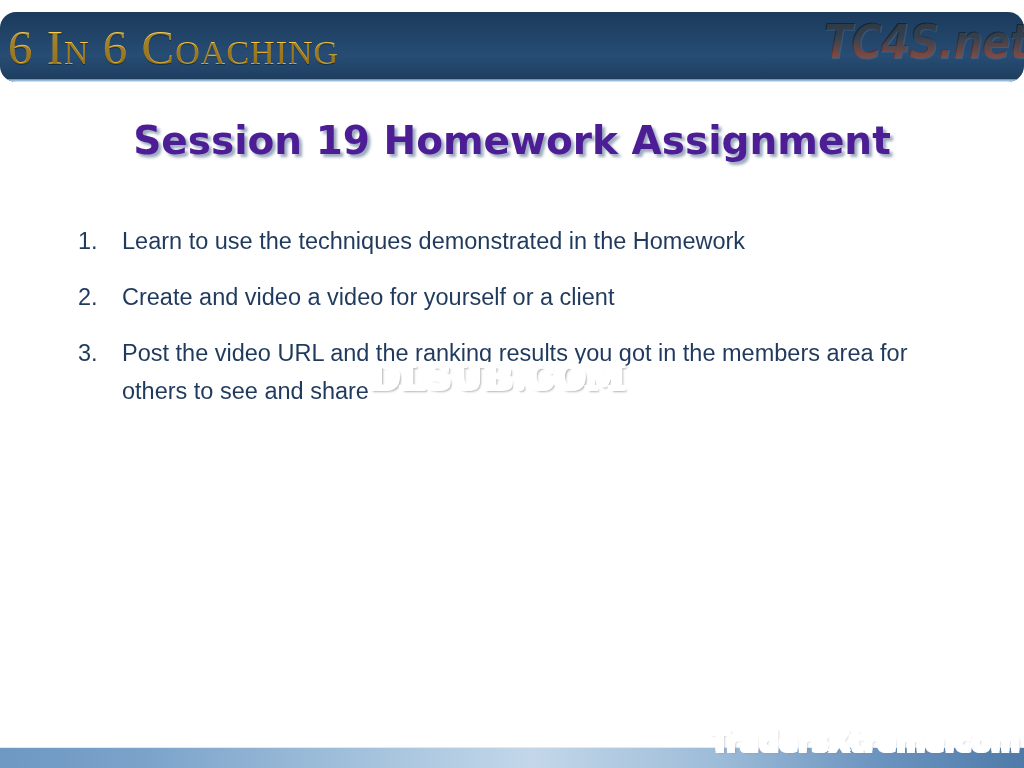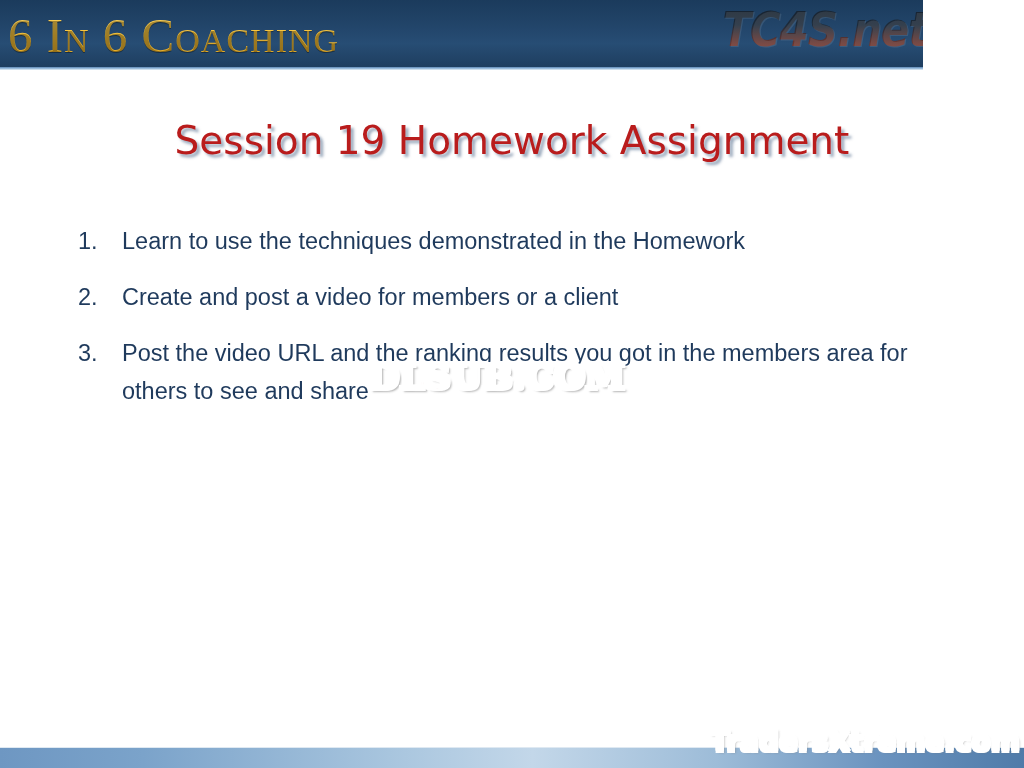--- a/index.html
+++ b/index.html
@@ -20,25 +20,26 @@
     position: absolute;
     left: 0; top: 0;
     width: 1024px;
     height: 768px;
     background: #ffffff;
   }
 
   
   #header-bar {
     position: absolute;
-    left: 0; top: 0;
-    width: 923px;
+    left: 0; top: 12px;
+    width: 1024px;
     height: 70px;
     background: linear-gradient(180deg, #1b3b5c 0%, #22456a 38%, #274d74 62%, #1d3c5d 100%);
     overflow: hidden;
+    border-radius: 16px;
   }
   #header-bar:after {
     content: "";
     position: absolute;
     left: 0; bottom: 0;
     width: 100%;
     height: 3px;
     background: linear-gradient(180deg, #5b86b5 0%, #9fc0dd 55%, #e8f1f8 100%);
   }
   #brand-title {
@@ -80,22 +81,22 @@
 
   
   #slide-title {
     position: absolute;
     left: 0;
     top: 118px;
     width: 1024px;
     text-align: center;
     font-family: "DejaVu Sans", sans-serif;
     font-size: 39px;
-    font-weight: 400;
-    color: #b91c1c;
+    font-weight: 700;
+    color: #4c1d95;
     letter-spacing: 0px;
     text-shadow: 3px 3px 3px rgba(120,140,165,0.75);
     white-space: nowrap;
   }
 
   
   #homework-list {
     position: absolute;
     left: 74px;
     top: 222px;
@@ -190,21 +191,21 @@
 
   <div id="slide-title">Session 19 Homework Assignment</div>
 
   <ol id="homework-list">
     <li>
       <span class="num">1.</span>
       <span class="txt">Learn to use the techniques demonstrated in the Homework</span>
     </li>
     <li>
       <span class="num">2.</span>
-      <span class="txt">Create and post a video for members or a client</span>
+      <span class="txt">Create and video a video for yourself or a client</span>
     </li>
     <li>
       <span class="num">3.</span>
       <span class="txt">Post the video URL and the ranking results you got in the members area for others to see and share</span>
     </li>
   </ol>
 
   <div id="dlsub-watermark">DLSUB.COM</div>
 
   <div id="footer-bar"></div>

